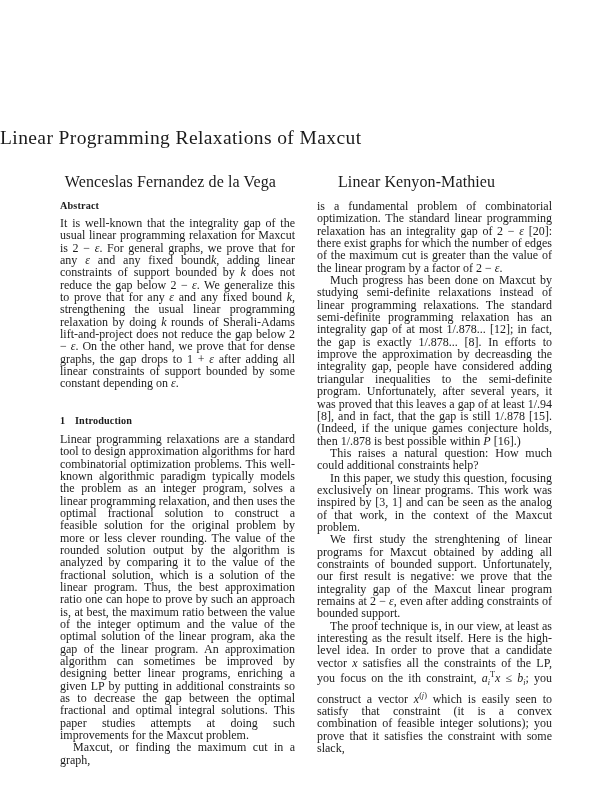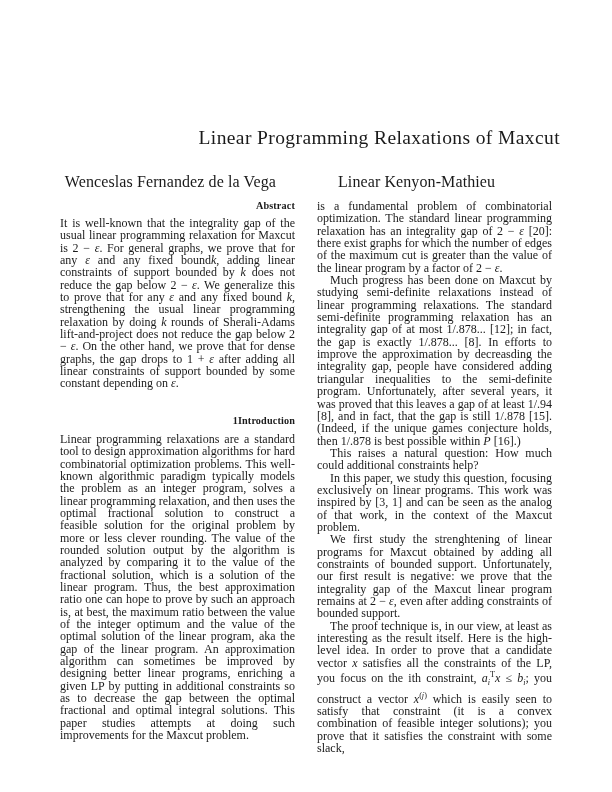--- a/index.html
+++ b/index.html
@@ -18,21 +18,21 @@
     overflow: hidden;
     box-sizing: border-box;
   }
 
   
   .title-block {
     position: absolute;
     left: 0;
     top: 126px;
     width: 560px;
-    text-align: right;
+    text-align: left;
   }
   .paper-title {
     font-size: 19.5px;
     font-weight: normal;
     letter-spacing: 0.4px;
     margin: 0;
     line-height: 1.2;
   }
   .author-line {
     margin-top: 24px;
@@ -54,21 +54,20 @@
   }
   .col {
     width: 235px;
   }
 
   .section-head {
     font-size: 10.2px;
     font-weight: bold;
     margin: 0 0 6px 0;
     letter-spacing: 0.15px;
-    text-align: right;
   }
   .section-head.numbered {
     margin-top: 25px;
     margin-bottom: 7px;
   }
   .section-head.numbered .num {
     display: inline-block;
     min-width: 15px;
   }
 
@@ -155,20 +154,23 @@
         <span class="it">aka</span>
         the gap of the linear program. An approximation
         algorithm can sometimes be improved by designing
         better linear programs, enriching a given LP
         by putting in additional constraints so as to decrease
         the gap between the optimal fractional and optimal
         integral solutions. This paper studies attempts at
         doing such improvements for the Maxcut problem.
       </p>
 
+      <p class="para indent">
+        Maxcut, or finding the maximum cut in a graph,
+      </p>
     </div>
 
     <div class="col">
 
       <p class="para">
         is a fundamental problem of combinatorial optimization.
         The standard linear programming relaxation
         has an integrality gap of 2 − <span class="math">ε</span> [20]: there exist graphs
         for which the number of edges of the maximum cut
         is greater than the value of the linear program by a

